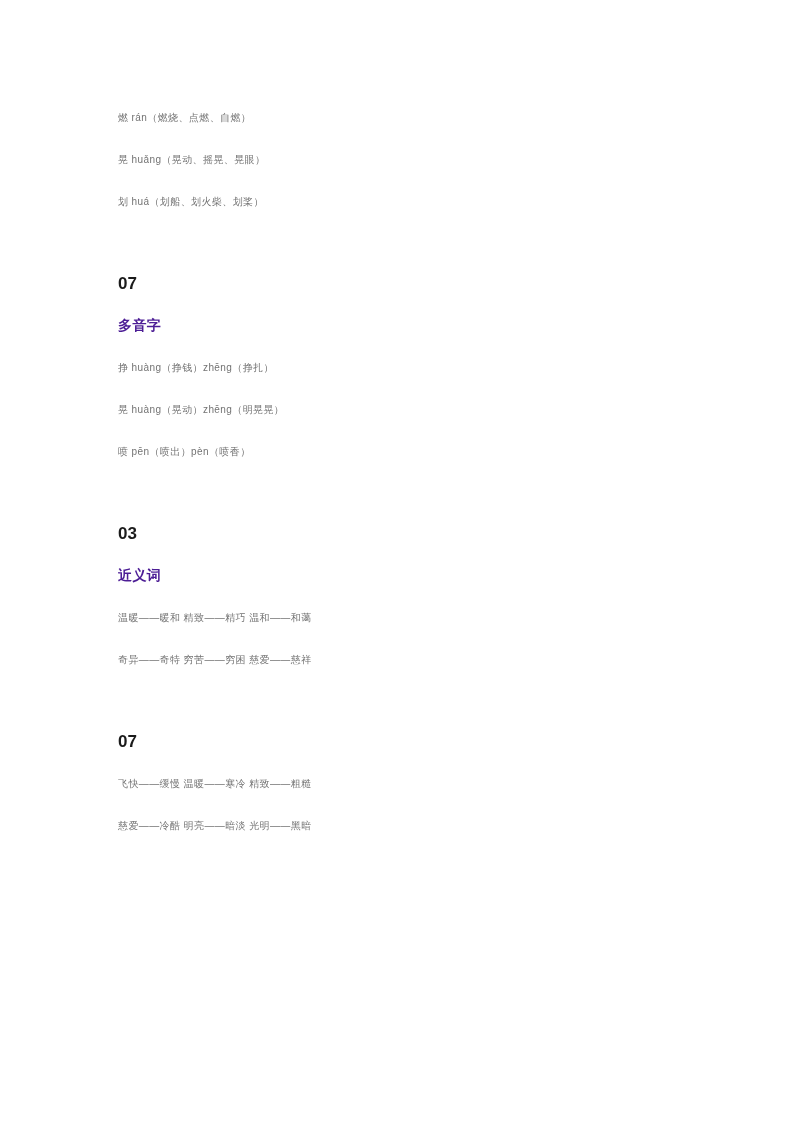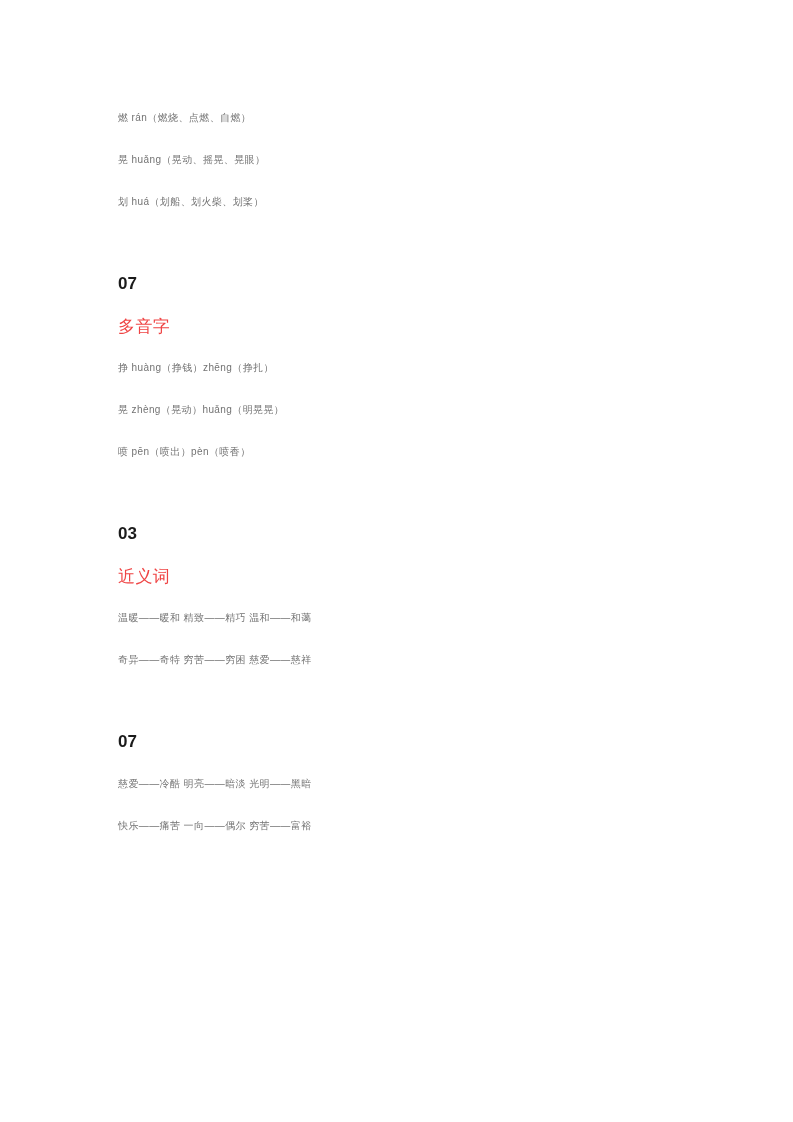--- a/index.html
+++ b/index.html
@@ -36,51 +36,52 @@
     letter-spacing: 0.4px;
     white-space: pre;
   }
   .line.section-number {
     font-size: 17px;
     font-weight: 700;
     color: #1b1b1b;
     letter-spacing: 0;
   }
   .line.section-title {
-    font-size: 17px;
-    color: #ef4444;
+    font-size: 14px;
+    color: #4c1d95;
+    font-weight: bold;
   }
 </style>
 </head>
 <body>
 
 <div class="page">
   <div class="content">
 
     <section class="section">
       <p class="line">燃 rán（燃烧、点燃、自燃）</p>
       <p class="line">晃 huǎng（晃动、摇晃、晃眼）</p>
       <p class="line">划 huá（划船、划火柴、划桨）</p>
     </section>
 
     <section class="section">
       <p class="line section-number">07</p>
       <p class="line section-title">多音字</p>
       <p class="line">挣 huàng（挣钱）zhēng（挣扎）</p>
-      <p class="line">晃 zhèng（晃动）huǎng（明晃晃）</p>
+      <p class="line">晃 huàng（晃动）zhēng（明晃晃）</p>
       <p class="line">喷 pēn（喷出）pèn（喷香）</p>
     </section>
 
     <section class="section">
       <p class="line section-number">03</p>
       <p class="line section-title">近义词</p>
       <p class="line">温暖——暖和 精致——精巧 温和——和蔼</p>
       <p class="line">奇异——奇特 穷苦——穷困 慈爱——慈祥</p>
     </section>
 
     <section class="section">
       <p class="line section-number">07</p>
+      <p class="line">飞快——缓慢 温暖——寒冷 精致——粗糙</p>
       <p class="line">慈爱——冷酷 明亮——暗淡 光明——黑暗</p>
-      <p class="line">快乐——痛苦 一向——偶尔 穷苦——富裕</p>
     </section>
 
   </div>
 </div>
 
 </body></html>

